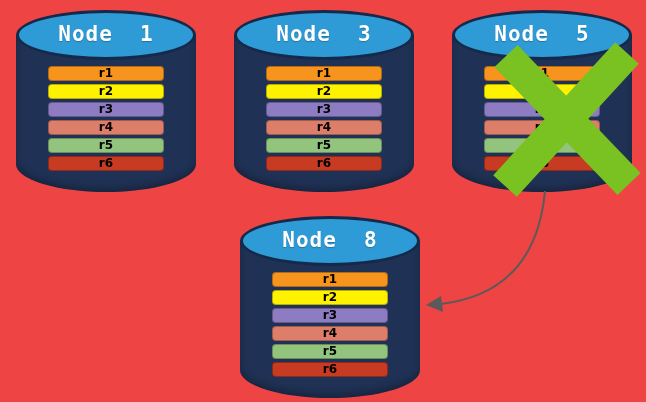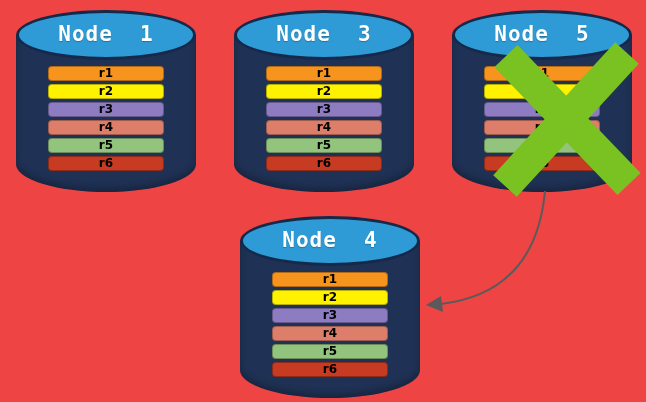--- a/index.html
+++ b/index.html
@@ -106,21 +106,21 @@
           <div class="record" style="background: rgb(142, 124, 195);">r3</div>
           <div class="record" style="background: rgb(221, 126, 107);">r4</div>
           <div class="record" style="background: rgb(147, 196, 125);">r5</div>
           <div class="record" style="background: rgb(198, 59, 34);">r6</div>
         </div>
   </div>
 
   <div class="node node-4">
     <div class="cyl-body"></div>
     <div class="cyl-top"></div>
-    <div class="node-title">Node  4</div>
+    <div class="node-title">Node  8</div>
     <div class="records">
           <div class="record" style="background: rgb(247, 148, 30);">r1</div>
           <div class="record" style="background: rgb(255, 242, 0);">r2</div>
           <div class="record" style="background: rgb(142, 124, 195);">r3</div>
           <div class="record" style="background: rgb(221, 126, 107);">r4</div>
           <div class="record" style="background: rgb(147, 196, 125);">r5</div>
           <div class="record" style="background: rgb(198, 59, 34);">r6</div>
         </div>
   </div>
 </div>

